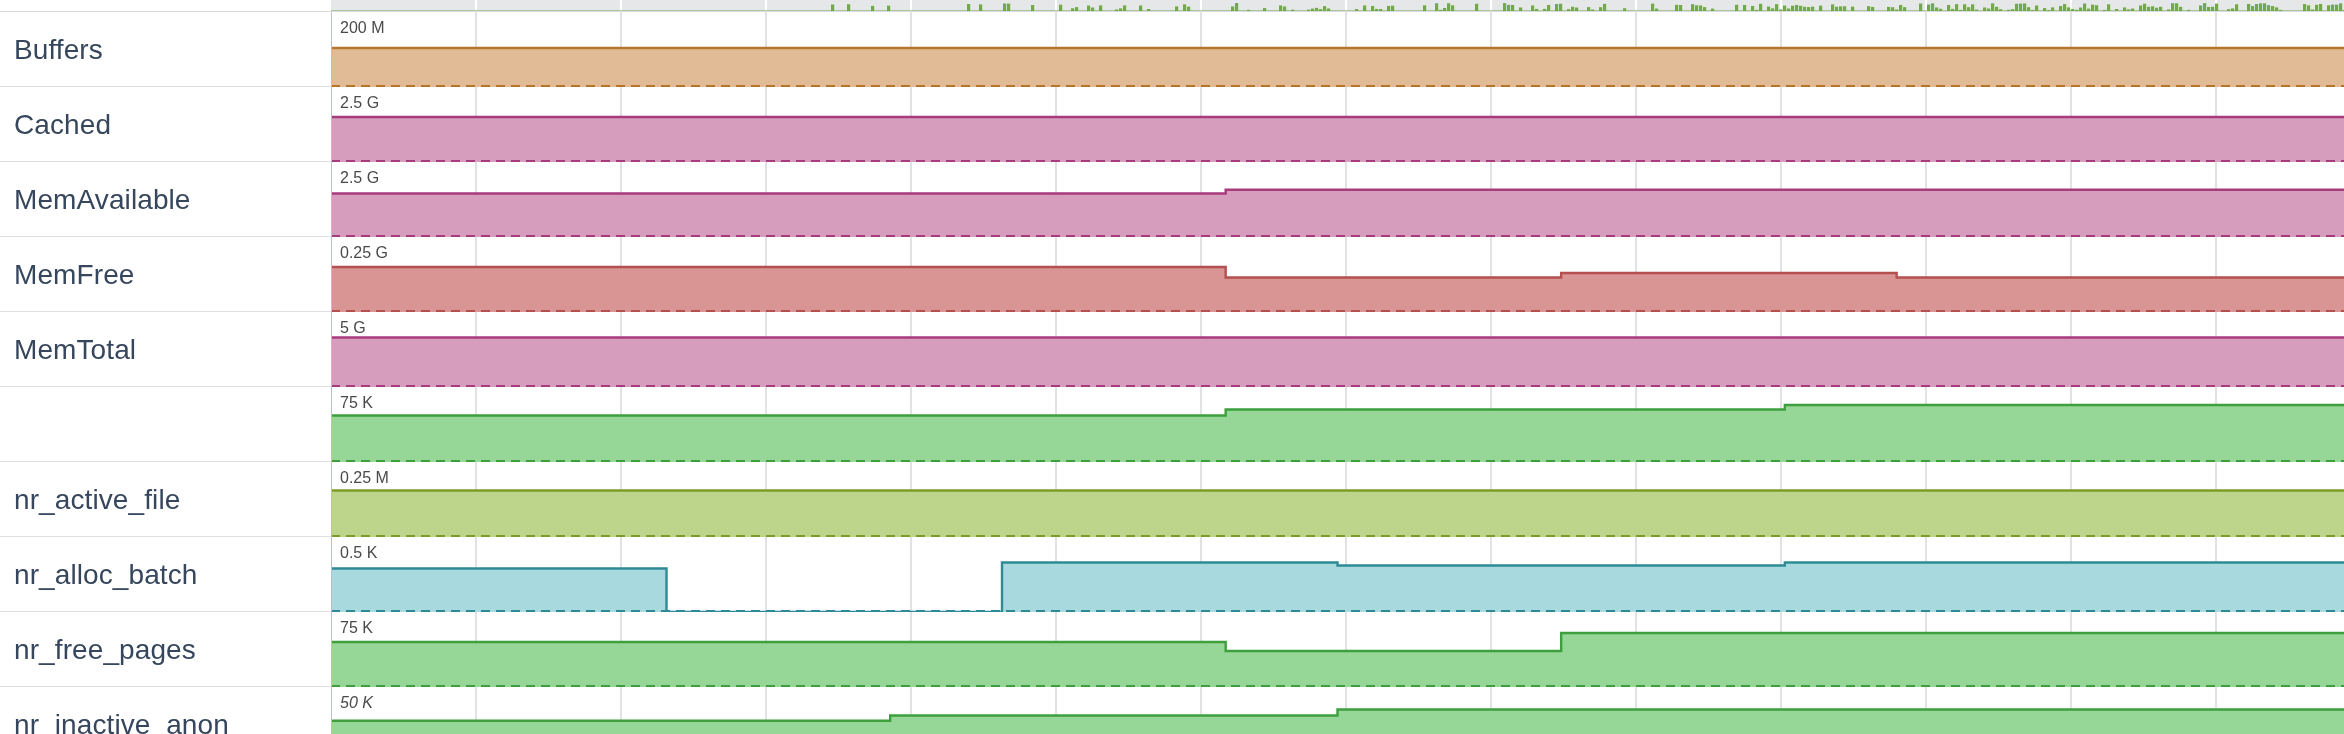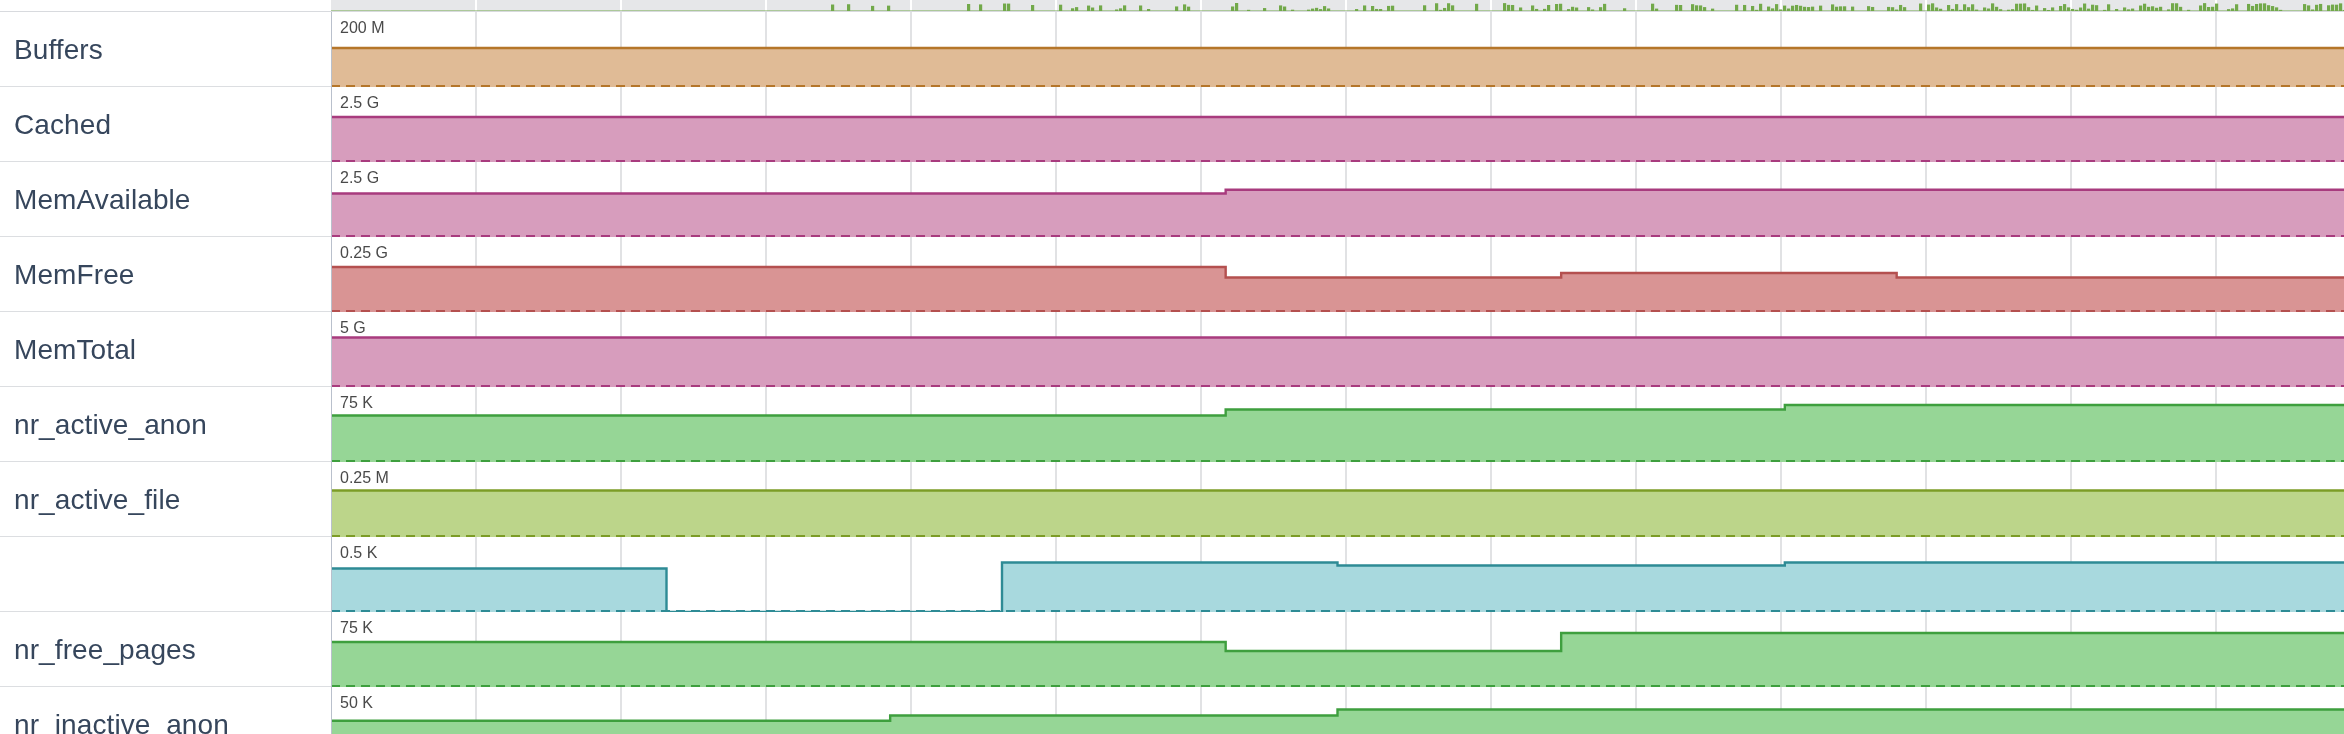--- a/index.html
+++ b/index.html
@@ -459,21 +459,20 @@
             <line x1="1885" y1="0" x2="1885" y2="75" stroke="#d4d6d9" stroke-width="1.4"></line>
             <path d="M 0.00 25.50 L 111.83 25.50 L 111.83 25.50 L 223.67 25.50 L 223.67 25.50 L 335.50 25.50 L 335.50 25.50 L 447.33 25.50 L 447.33 25.50 L 559.17 25.50 L 559.17 25.50 L 671.00 25.50 L 671.00 25.50 L 782.83 25.50 L 782.83 25.50 L 894.67 25.50 L 894.67 25.50 L 1006.50 25.50 L 1006.50 25.50 L 1118.33 25.50 L 1118.33 25.50 L 1230.17 25.50 L 1230.17 25.50 L 1342.00 25.50 L 1342.00 25.50 L 1453.83 25.50 L 1453.83 25.50 L 1565.67 25.50 L 1565.67 25.50 L 1677.50 25.50 L 1677.50 25.50 L 1789.33 25.50 L 1789.33 25.50 L 1901.17 25.50 L 1901.17 25.50 L 2013.00 25.50 L 2013 75 L 0 75 Z" fill="#d79dbd" stroke="none"></path>
             <path d="M 0.00 25.50 L 111.83 25.50 L 111.83 25.50 L 223.67 25.50 L 223.67 25.50 L 335.50 25.50 L 335.50 25.50 L 447.33 25.50 L 447.33 25.50 L 559.17 25.50 L 559.17 25.50 L 671.00 25.50 L 671.00 25.50 L 782.83 25.50 L 782.83 25.50 L 894.67 25.50 L 894.67 25.50 L 1006.50 25.50 L 1006.50 25.50 L 1118.33 25.50 L 1118.33 25.50 L 1230.17 25.50 L 1230.17 25.50 L 1342.00 25.50 L 1342.00 25.50 L 1453.83 25.50 L 1453.83 25.50 L 1565.67 25.50 L 1565.67 25.50 L 1677.50 25.50 L 1677.50 25.50 L 1789.33 25.50 L 1789.33 25.50 L 1901.17 25.50 L 1901.17 25.50 L 2013.00 25.50" fill="none" stroke="#a83b7e" stroke-width="2.4"></path>
             <line x1="0" y1="74" x2="2013" y2="74" stroke="#a83b7e" stroke-width="2" stroke-dasharray="9 6"></line>
           </svg>
         </div>
         <div class="axis-line"></div>
         <div class="y-chip" style="background: transparent; opacity: 1;">5 G</div>
       </div>
       <div class="metric-row">
-        <div class="row-label">nr_active_anon</div>
         <div class="row-plot">
           <svg viewBox="0 0 2013 75" preserveAspectRatio="none">
             <line x1="145" y1="0" x2="145" y2="75" stroke="#d4d6d9" stroke-width="1.4"></line>
             <line x1="290" y1="0" x2="290" y2="75" stroke="#d4d6d9" stroke-width="1.4"></line>
             <line x1="435" y1="0" x2="435" y2="75" stroke="#d4d6d9" stroke-width="1.4"></line>
             <line x1="580" y1="0" x2="580" y2="75" stroke="#d4d6d9" stroke-width="1.4"></line>
             <line x1="725" y1="0" x2="725" y2="75" stroke="#d4d6d9" stroke-width="1.4"></line>
             <line x1="870" y1="0" x2="870" y2="75" stroke="#d4d6d9" stroke-width="1.4"></line>
             <line x1="1015" y1="0" x2="1015" y2="75" stroke="#d4d6d9" stroke-width="1.4"></line>
             <line x1="1160" y1="0" x2="1160" y2="75" stroke="#d4d6d9" stroke-width="1.4"></line>
@@ -509,20 +508,21 @@
             <line x1="1885" y1="0" x2="1885" y2="75" stroke="#d4d6d9" stroke-width="1.4"></line>
             <path d="M 0.00 28.50 L 111.83 28.50 L 111.83 28.50 L 223.67 28.50 L 223.67 28.50 L 335.50 28.50 L 335.50 28.50 L 447.33 28.50 L 447.33 28.50 L 559.17 28.50 L 559.17 28.50 L 671.00 28.50 L 671.00 28.50 L 782.83 28.50 L 782.83 28.50 L 894.67 28.50 L 894.67 28.50 L 1006.50 28.50 L 1006.50 28.50 L 1118.33 28.50 L 1118.33 28.50 L 1230.17 28.50 L 1230.17 28.50 L 1342.00 28.50 L 1342.00 28.50 L 1453.83 28.50 L 1453.83 28.50 L 1565.67 28.50 L 1565.67 28.50 L 1677.50 28.50 L 1677.50 28.50 L 1789.33 28.50 L 1789.33 28.50 L 1901.17 28.50 L 1901.17 28.50 L 2013.00 28.50 L 2013 75 L 0 75 Z" fill="#bcd58a" stroke="none"></path>
             <path d="M 0.00 28.50 L 111.83 28.50 L 111.83 28.50 L 223.67 28.50 L 223.67 28.50 L 335.50 28.50 L 335.50 28.50 L 447.33 28.50 L 447.33 28.50 L 559.17 28.50 L 559.17 28.50 L 671.00 28.50 L 671.00 28.50 L 782.83 28.50 L 782.83 28.50 L 894.67 28.50 L 894.67 28.50 L 1006.50 28.50 L 1006.50 28.50 L 1118.33 28.50 L 1118.33 28.50 L 1230.17 28.50 L 1230.17 28.50 L 1342.00 28.50 L 1342.00 28.50 L 1453.83 28.50 L 1453.83 28.50 L 1565.67 28.50 L 1565.67 28.50 L 1677.50 28.50 L 1677.50 28.50 L 1789.33 28.50 L 1789.33 28.50 L 1901.17 28.50 L 1901.17 28.50 L 2013.00 28.50" fill="none" stroke="#7c9c26" stroke-width="2.4"></path>
             <line x1="0" y1="74" x2="2013" y2="74" stroke="#7c9c26" stroke-width="2" stroke-dasharray="9 6"></line>
           </svg>
         </div>
         <div class="axis-line"></div>
         <div class="y-chip" style="background: transparent; opacity: 1; text-align: center;">0.25 M</div>
       </div>
       <div class="metric-row">
+        <div class="row-label">nr_alloc_batch</div>
         <div class="row-plot">
           <svg viewBox="0 0 2013 75" preserveAspectRatio="none">
             <line x1="145" y1="0" x2="145" y2="75" stroke="#d4d6d9" stroke-width="1.4"></line>
             <line x1="290" y1="0" x2="290" y2="75" stroke="#d4d6d9" stroke-width="1.4"></line>
             <line x1="435" y1="0" x2="435" y2="75" stroke="#d4d6d9" stroke-width="1.4"></line>
             <line x1="580" y1="0" x2="580" y2="75" stroke="#d4d6d9" stroke-width="1.4"></line>
             <line x1="725" y1="0" x2="725" y2="75" stroke="#d4d6d9" stroke-width="1.4"></line>
             <line x1="870" y1="0" x2="870" y2="75" stroke="#d4d6d9" stroke-width="1.4"></line>
             <line x1="1015" y1="0" x2="1015" y2="75" stroke="#d4d6d9" stroke-width="1.4"></line>
             <line x1="1160" y1="0" x2="1160" y2="75" stroke="#d4d6d9" stroke-width="1.4"></line>
@@ -580,17 +580,17 @@
             <line x1="1450" y1="0" x2="1450" y2="75" stroke="#d4d6d9" stroke-width="1.4"></line>
             <line x1="1595" y1="0" x2="1595" y2="75" stroke="#d4d6d9" stroke-width="1.4"></line>
             <line x1="1740" y1="0" x2="1740" y2="75" stroke="#d4d6d9" stroke-width="1.4"></line>
             <line x1="1885" y1="0" x2="1885" y2="75" stroke="#d4d6d9" stroke-width="1.4"></line>
             <path d="M 0.00 33.75 L 111.83 33.75 L 111.83 33.75 L 223.67 33.75 L 223.67 33.75 L 335.50 33.75 L 335.50 33.75 L 447.33 33.75 L 447.33 33.75 L 559.17 33.75 L 559.17 28.50 L 671.00 28.50 L 671.00 28.50 L 782.83 28.50 L 782.83 28.50 L 894.67 28.50 L 894.67 28.50 L 1006.50 28.50 L 1006.50 22.50 L 1118.33 22.50 L 1118.33 22.50 L 1230.17 22.50 L 1230.17 22.50 L 1342.00 22.50 L 1342.00 22.50 L 1453.83 22.50 L 1453.83 22.50 L 1565.67 22.50 L 1565.67 22.50 L 1677.50 22.50 L 1677.50 22.50 L 1789.33 22.50 L 1789.33 22.50 L 1901.17 22.50 L 1901.17 22.50 L 2013.00 22.50 L 2013 75 L 0 75 Z" fill="#96d696" stroke="none"></path>
             <path d="M 0.00 33.75 L 111.83 33.75 L 111.83 33.75 L 223.67 33.75 L 223.67 33.75 L 335.50 33.75 L 335.50 33.75 L 447.33 33.75 L 447.33 33.75 L 559.17 33.75 L 559.17 28.50 L 671.00 28.50 L 671.00 28.50 L 782.83 28.50 L 782.83 28.50 L 894.67 28.50 L 894.67 28.50 L 1006.50 28.50 L 1006.50 22.50 L 1118.33 22.50 L 1118.33 22.50 L 1230.17 22.50 L 1230.17 22.50 L 1342.00 22.50 L 1342.00 22.50 L 1453.83 22.50 L 1453.83 22.50 L 1565.67 22.50 L 1565.67 22.50 L 1677.50 22.50 L 1677.50 22.50 L 1789.33 22.50 L 1789.33 22.50 L 1901.17 22.50 L 1901.17 22.50 L 2013.00 22.50" fill="none" stroke="#3e9f3e" stroke-width="2.4"></path>
             <line x1="0" y1="74" x2="2013" y2="74" stroke="#3e9f3e" stroke-width="2" stroke-dasharray="9 6"></line>
           </svg>
         </div>
         <div class="axis-line"></div>
-        <div class="y-chip" style="background: transparent; opacity: 1;">50 K</div>
+        <div class="y-chip" style="background: transparent; opacity: 1; font-style: italic;">50 K</div>
       </div>
     </div>
 
 </div>
 
 </body></html>

